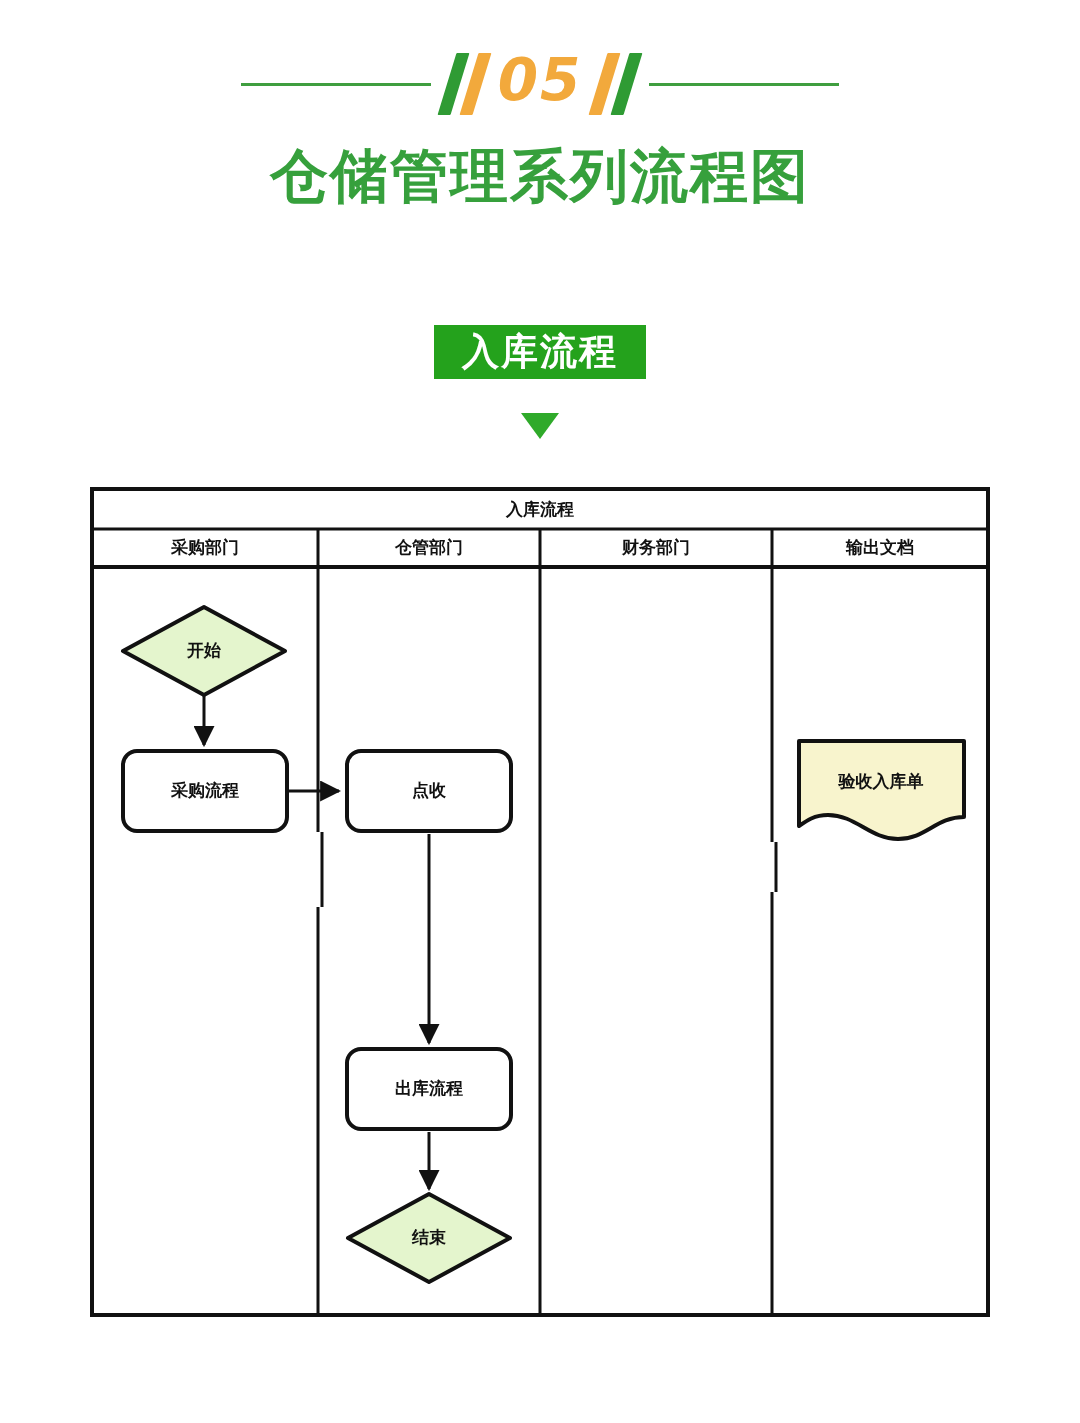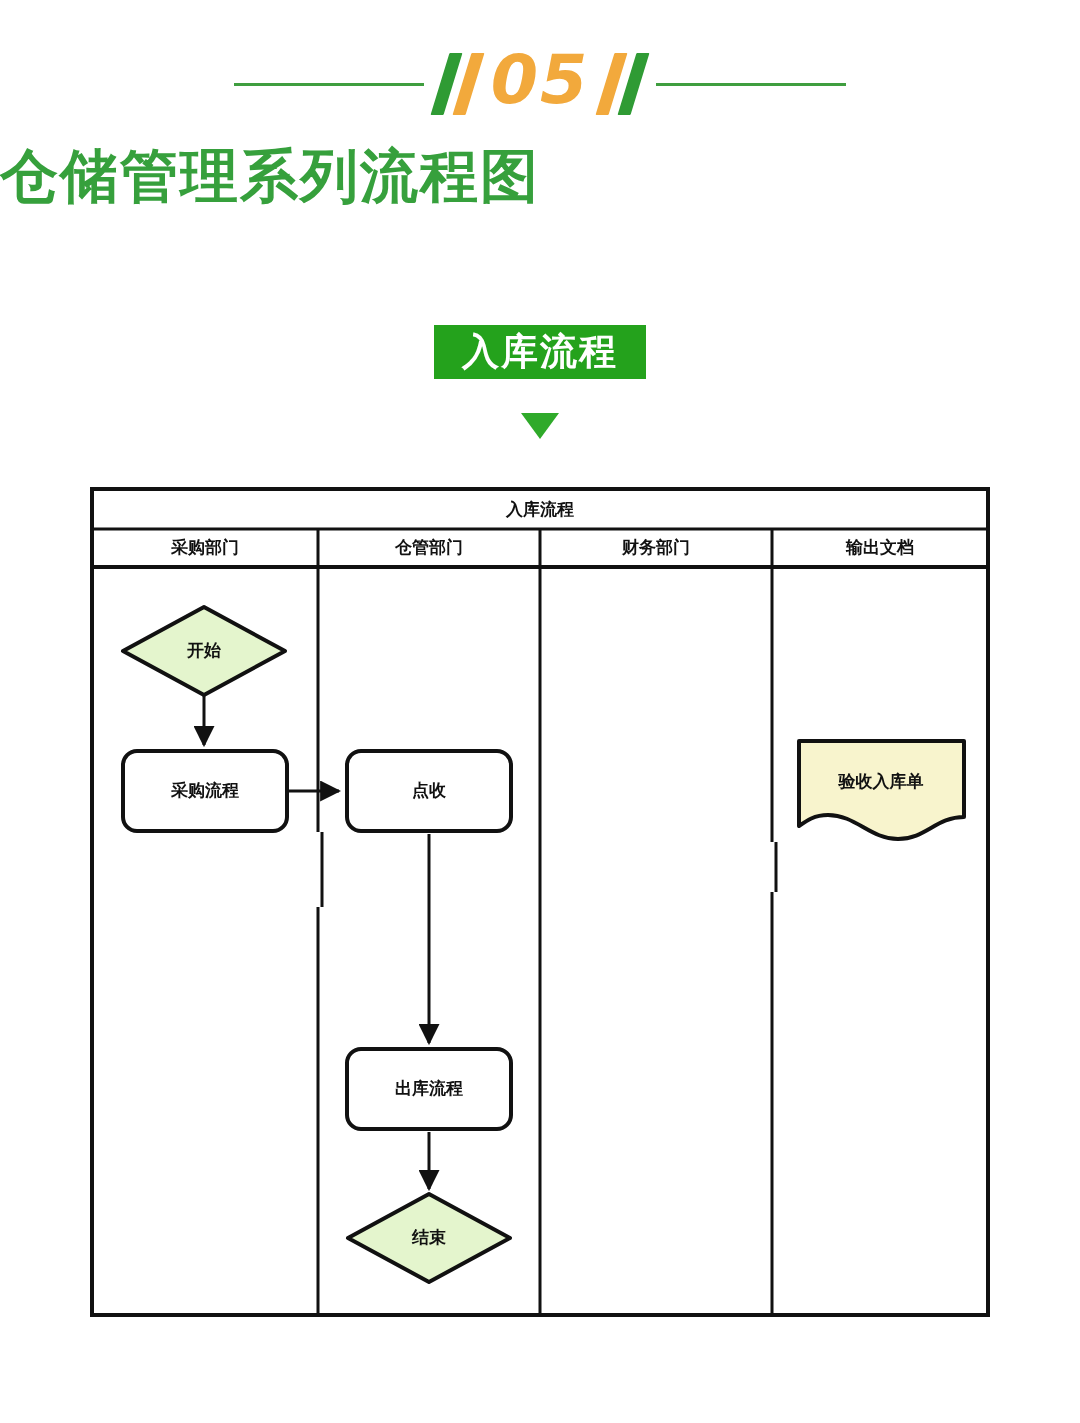--- a/index.html
+++ b/index.html
@@ -43,33 +43,34 @@
     transform: skewX(-17deg);
     border-radius: 1px;
   }
   .slash.green { background: #2f9b34; }
   .slash.orange { background: #f2a93c; }
   .slash-gap { width: 9px; }
   .num-pad-l { width: 16px; }
   .num-pad-r { width: 16px; }
   .big-num {
     font-family: "DejaVu Sans", sans-serif;
-    font-size: 68px;
+    font-size: 58px;
     font-weight: 700;
     font-style: italic;
     color: #f2a93c;
     letter-spacing: 2px;
     line-height: 1;
     padding: 0 16px;
     transform: translateY(-4px);
   }
   .main-title {
     position: absolute;
     left: 0; top: 138px;
     width: 1080px;
+    text-align: center;
     font-size: 58px;
     font-weight: 700;
     color: #36a03c;
     letter-spacing: 2px;
     font-family: "Liberation Sans", "DejaVu Sans", sans-serif;
   }
 
   
   .badge {
     position: absolute;

